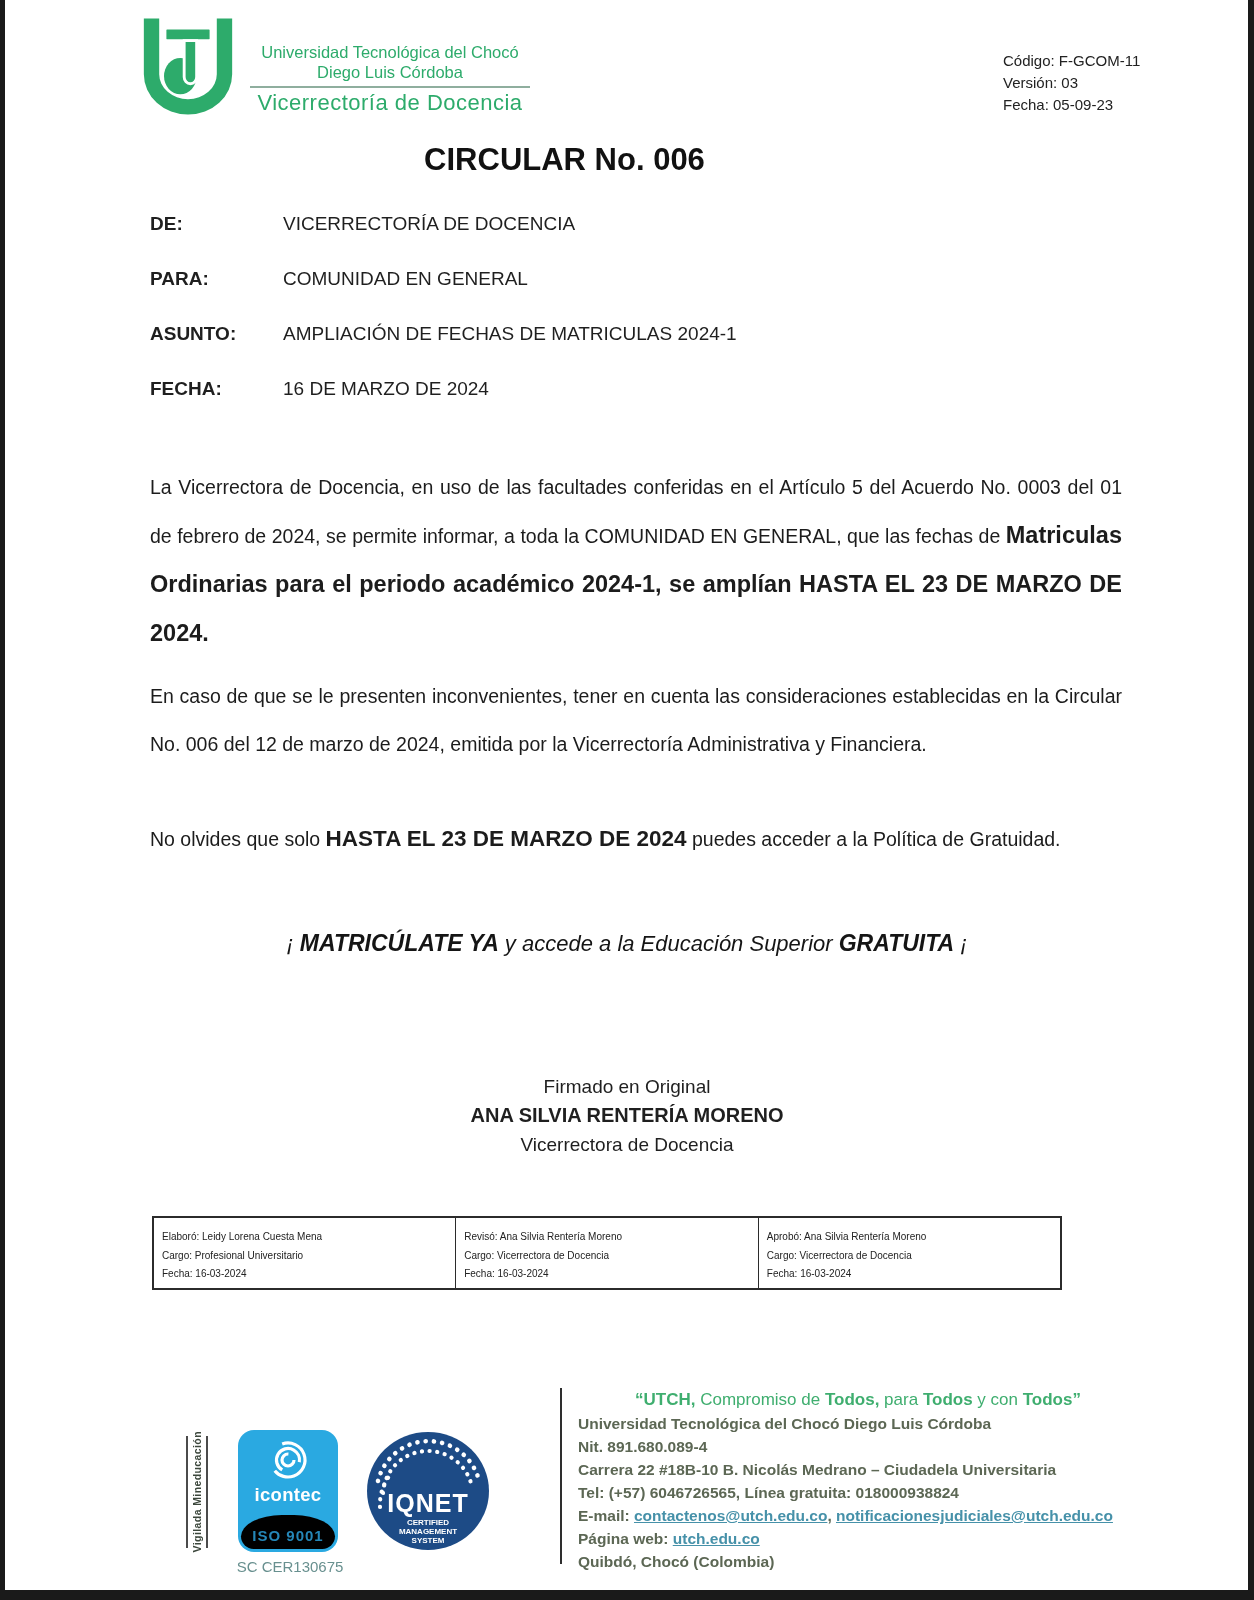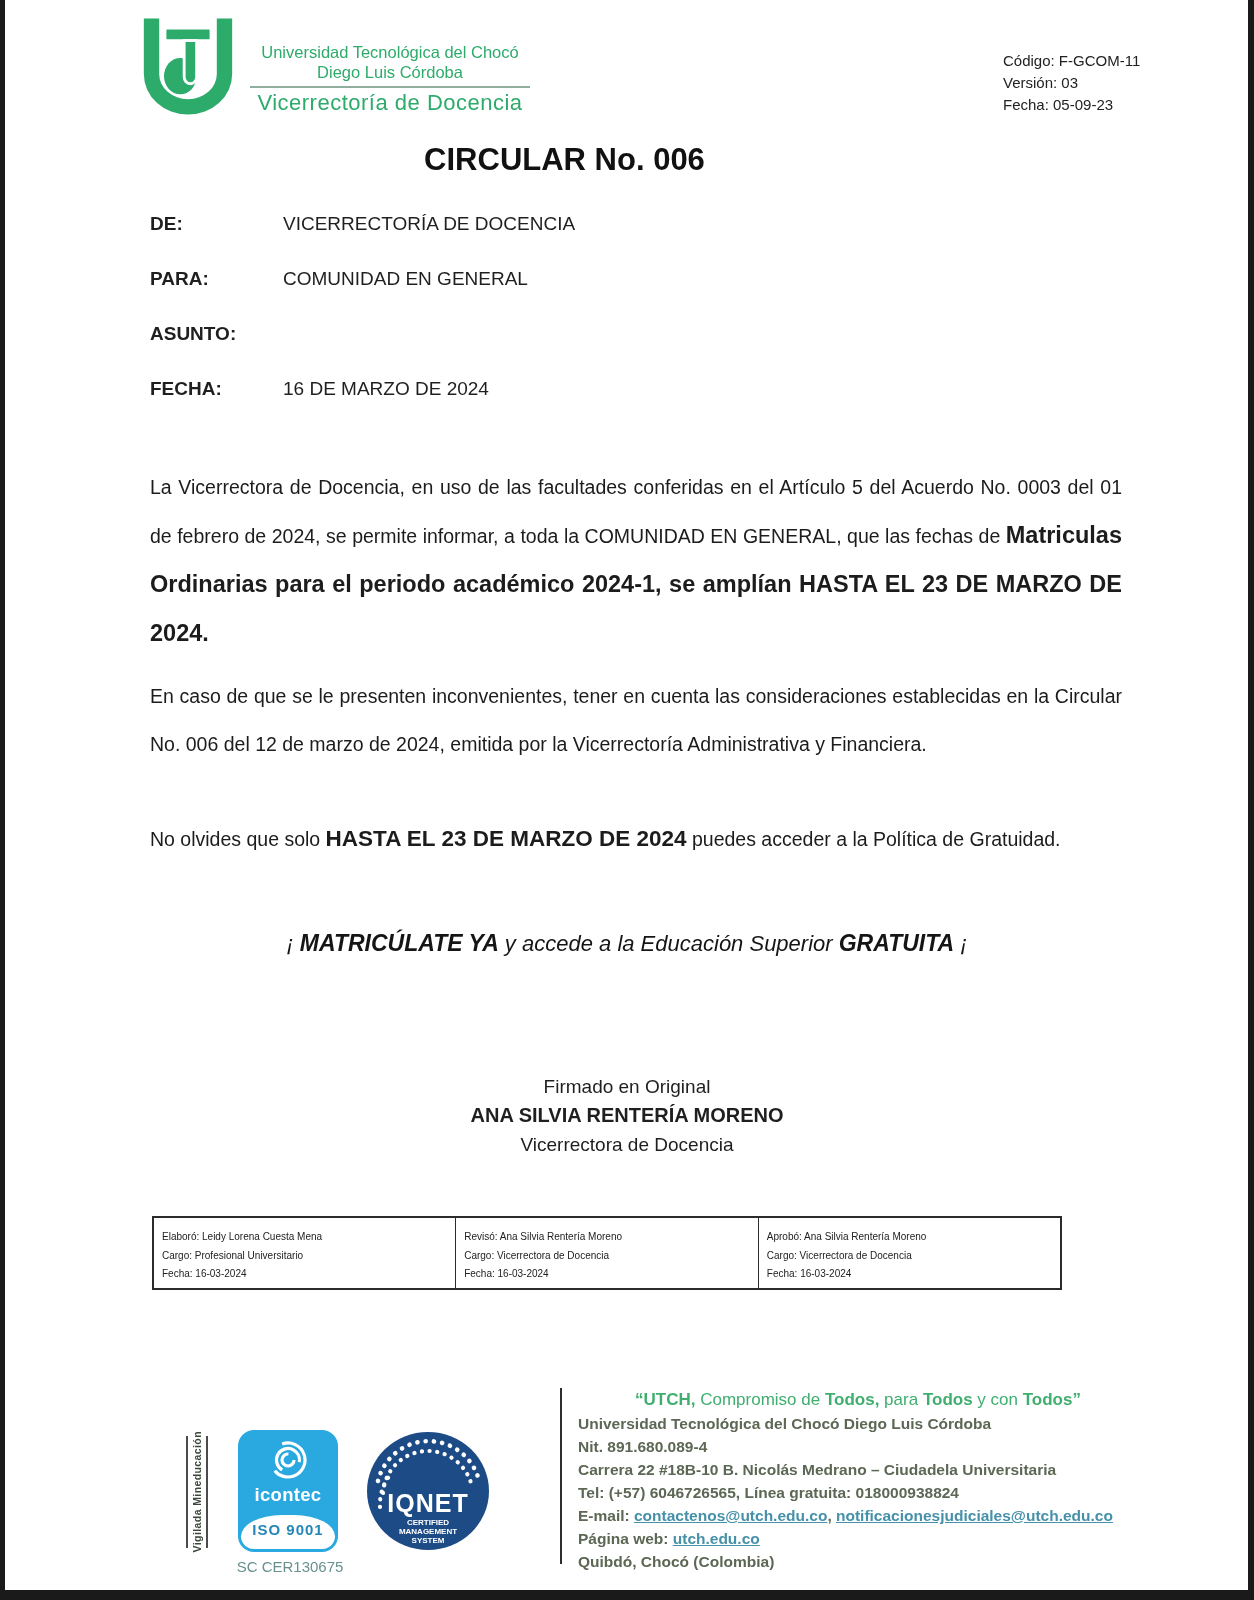--- a/index.html
+++ b/index.html
@@ -64,23 +64,23 @@
   .vigilada{position:absolute;left:186px;top:1436px;height:112px;
       display:flex;align-items:center;
       border-left:2px solid #4b4b4b;border-right:2px solid #4b4b4b;padding:0 3px;}
   .vigilada span{writing-mode:vertical-rl;transform:rotate(180deg);
       font-size:10.5px;font-weight:700;color:#3c473c;letter-spacing:0.4px;white-space:nowrap;}
 
   .icontec{position:absolute;left:238px;top:1430px;width:100px;height:122px;
       background:#2aa9e1;border-radius:16px;overflow:hidden;text-align:center;}
   .icontec .swirl{margin-top:8px;}
   .icontec .brand{color:#fff;font-size:18.5px;font-weight:700;letter-spacing:0.3px;margin-top:-2px;}
-  .icontec .iso{position:absolute;left:3px;right:3px;bottom:3px;height:34px;background:#ffffff;
+  .icontec .iso{position:absolute;left:3px;right:3px;bottom:3px;height:34px;background:#000000;
       border-radius:42px 42px 13px 13px / 22px 22px 13px 13px;
-      display:flex;align-items:center;justify-content:center;}
+      display:flex;align-items:flex-end;justify-content:center;}
   .icontec .iso span{color:#2587b8;font-size:15px;font-weight:700;margin-bottom:5px;letter-spacing:1px;}
 
   .iqnet{position:absolute;left:366px;top:1431px;width:124px;height:120px;}
   .cert-number{position:absolute;left:230px;top:1558px;width:120px;text-align:center;
       font-size:15px;color:#68908f;}
 
   .footer-divider{position:absolute;left:560px;top:1388px;width:2px;height:176px;background:#2e2e2e;}
 
   .footer-text{position:absolute;left:578px;top:1388px;width:560px;}
   .footer-quote{font-size:17px;color:#3fae6f;line-height:24px;text-align:center;}
@@ -120,20 +120,21 @@
     <div class="field-row">
       <span class="field-label">DE:</span>
       <span class="field-value">VICERRECTORÍA DE DOCENCIA</span>
     </div>
     <div class="field-row">
       <span class="field-label">PARA:</span>
       <span class="field-value">COMUNIDAD EN GENERAL</span>
     </div>
     <div class="field-row">
       <span class="field-label">ASUNTO:</span>
+      <span class="field-value">AMPLIACIÓN DE FECHAS DE MATRICULAS 2024-1</span>
     </div>
     <div class="field-row">
       <span class="field-label">FECHA:</span>
       <span class="field-value">16 DE MARZO DE 2024</span>
     </div>
   </div>
 
   <p class="para p1"><span>La Vicerrectora de Docencia, en uso de las facultades conferidas en el Artículo 5 del Acuerdo No. 0003 del 01 de febrero de 2024, se permite informar, a toda la COMUNIDAD EN GENERAL, que las fechas de </span><span class="big-bold">Matriculas Ordinarias para el periodo académico 2024-1, se amplían HASTA EL 23 DE MARZO DE 2024.</span></p>
 
   <p class="para p2">En caso de que se le presenten inconvenientes, tener en cuenta las consideraciones establecidas en la Circular No. 006 del 12 de marzo de 2024, emitida por la Vicerrectoría Administrativa y Financiera.</p>

